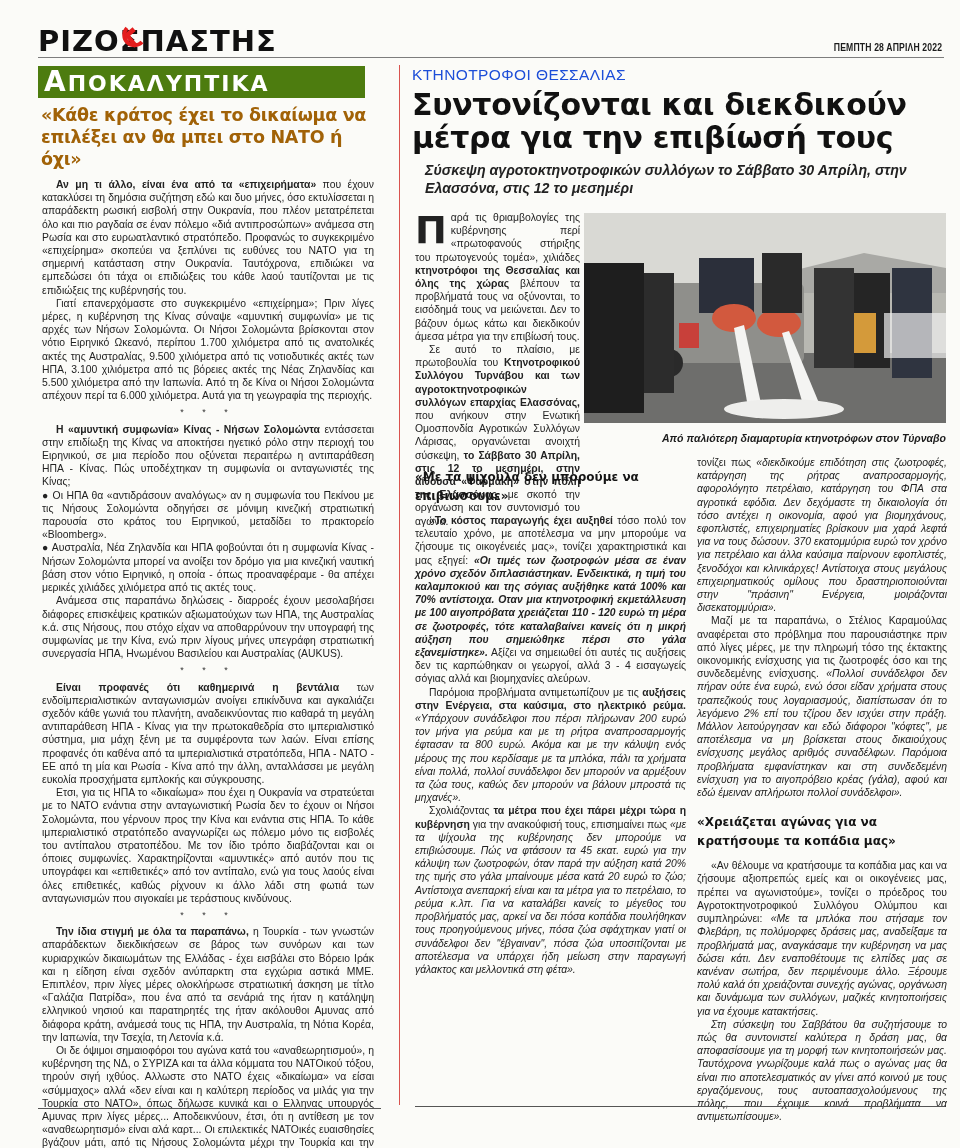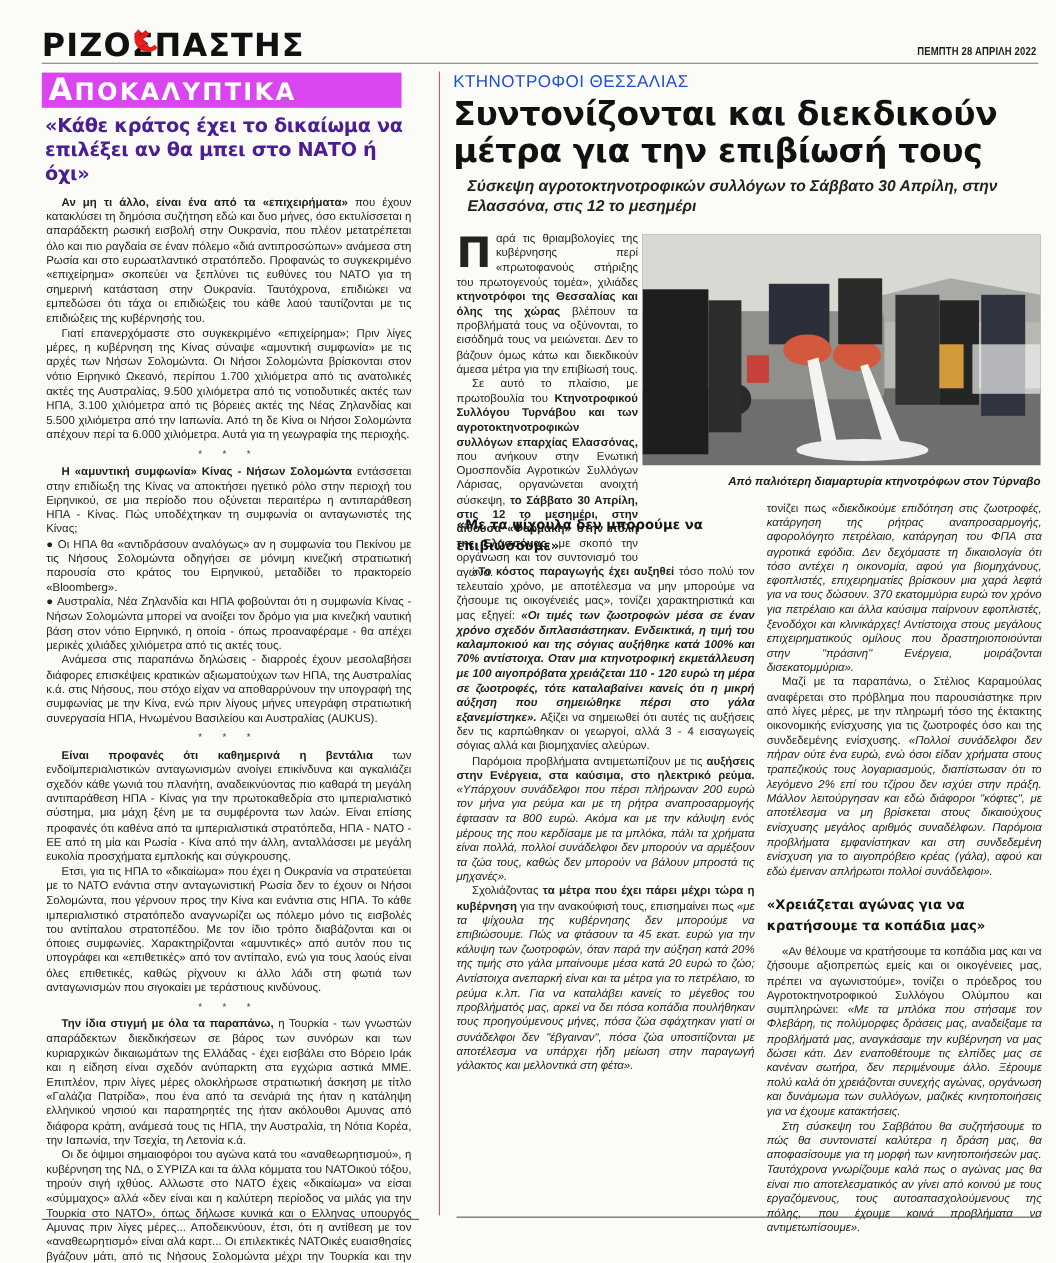--- a/index.html
+++ b/index.html
@@ -7,23 +7,23 @@
   body { position: relative; font-family: "Liberation Sans", sans-serif; color: #1c1c1c; }
 
   .masthead { position: absolute; left: 38px; top: 24px; height: 32px; display: flex; align-items: flex-end; }
   .logo { font-family: "DejaVu Sans", sans-serif; font-weight: bold; font-size: 29px; letter-spacing: 1px; color: #111; line-height: 30px; position: relative; }
   .logo-emblem { position: absolute; left: 83px; top: -4px; width: 26px; height: 30px; }
   .date { position: absolute; right: 18px; top: 41px; font-size: 10.5px; font-weight: bold; letter-spacing: 0.2px; transform: scaleX(0.82); transform-origin: right; }
   .top-rule { position: absolute; left: 38px; right: 16px; top: 57px; border-top: 1.5px solid #7d7d7d; }
 
   
   .left { position: absolute; left: 38px; top: 66px; width: 338px; }
-  .section-banner { background: #d946ef; height: 32px; padding: 2px 6px; color: #fff; font-family: "DejaVu Sans", sans-serif; font-size: 22px; letter-spacing: 2px; line-height: 28px; font-weight: bold; width: 327px; }
+  .section-banner { background: #4d7c0f; height: 32px; padding: 2px 6px; color: #fff; font-family: "DejaVu Sans", sans-serif; font-size: 22px; letter-spacing: 2px; line-height: 28px; font-weight: bold; width: 327px; }
   .section-banner .big { font-size: 28px; }
-  .left-title { font-family: "DejaVu Sans", sans-serif; font-weight: bold; font-size: 17.5px; line-height: 22px; margin-top: 6px; letter-spacing: -0.3px; color: #4c1d95; padding-left: 3px; }
+  .left-title { font-family: "DejaVu Sans", sans-serif; font-weight: bold; font-size: 17.5px; line-height: 22px; margin-top: 6px; letter-spacing: -0.3px; color: #a16207; padding-left: 3px; }
   .body-text { font-size: 10.4px; line-height: 13.2px; text-align: justify; color: #222; }
   .body-text p { text-indent: 14px; }
   .body-text b { font-weight: bold; }
   .left .body-text { margin-top: 8px; padding-left: 4px; padding-right: 2px; }
   .stars { text-align: center; font-size: 9px; letter-spacing: 8px; margin: 4px 0 3px; color: #333; }
   .bullet { text-indent: 0 !important; }
   .bottom-rule-left { position: absolute; left: 38px; width: 343px; top: 1108px; border-top: 1.5px solid #555; }
 
   .red-rule { position: absolute; left: 399px; top: 65px; height: 1040px; border-left: 1.5px solid #d9534f; }
 

